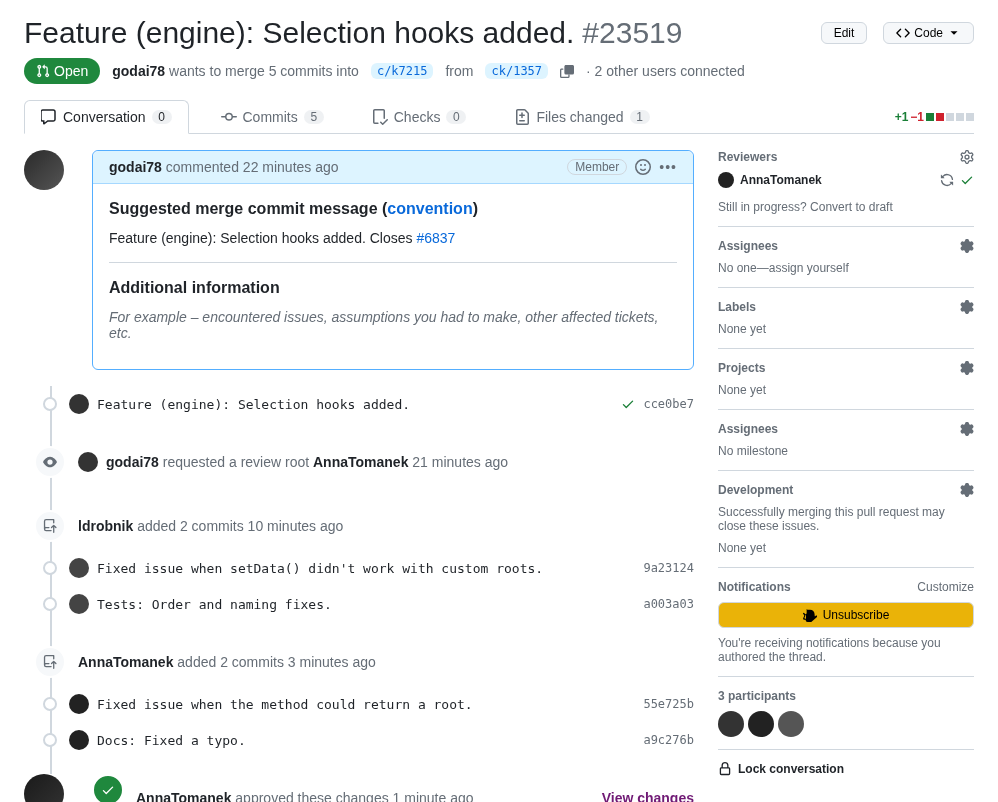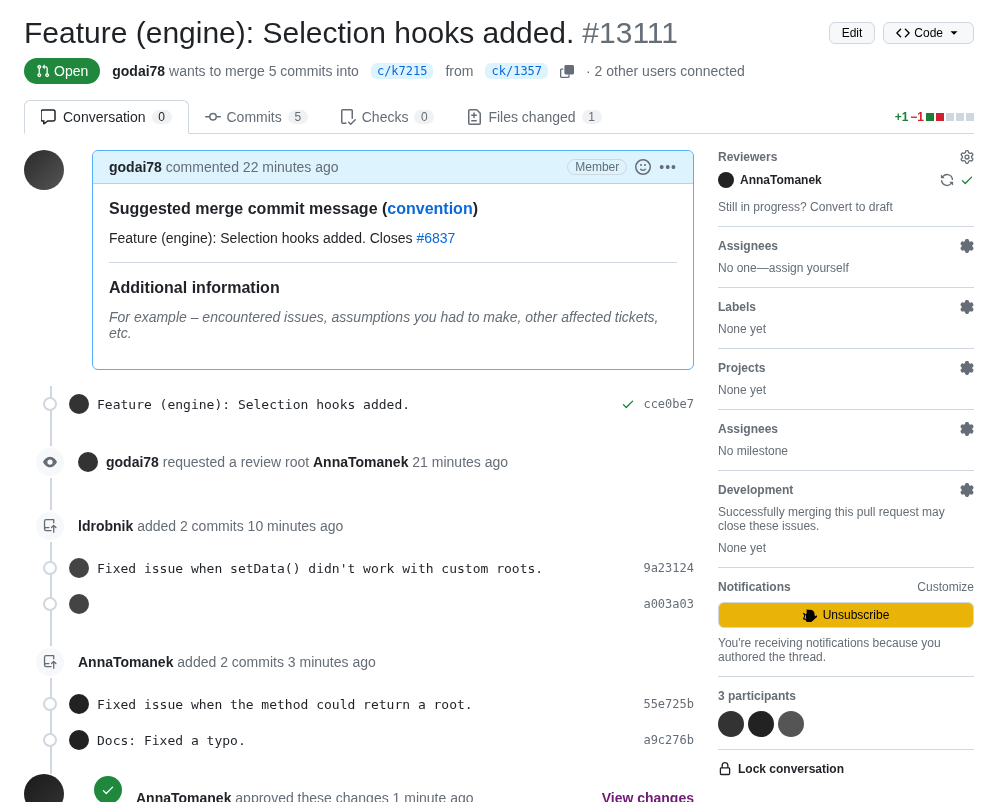--- a/index.html
+++ b/index.html
@@ -2,28 +2,28 @@
 <html><head>
 <meta charset="utf-8">
 <style>
 * { box-sizing: border-box; margin: 0; padding: 0; }
 body { font-family: -apple-system, BlinkMacSystemFont, "Segoe UI", Helvetica, Arial, sans-serif; font-size: 14px; color: #1f2328; background: #fff; }
 .container { padding: 16px 24px; }
 .header { display: flex; align-items: center; justify-content: space-between; margin-bottom: 8px; }
 .title-wrap { display: flex; align-items: baseline; gap: 8px; flex-wrap: wrap; }
 .title { font-size: 30px; font-weight: 400; }
 .issue-num { font-size: 30px; font-weight: 300; color: #656d76; }
-.header-actions { display: flex; gap: 8px; }
+.header-actions { display: flex; gap: 16px; }
 .btn { font-size: 12px; padding: 3px 12px; border: 1px solid #d0d7de; border-radius: 6px; background: #f6f8fa; cursor: pointer; display: inline-flex; align-items: center; gap: 4px; }
 .meta-row { display: flex; align-items: center; gap: 12px; margin-bottom: 16px; font-size: 14px; color: #656d76; }
 .state-badge { background: #1f883d; color: #fff; padding: 5px 12px; border-radius: 999px; font-weight: 500; font-size: 14px; display: inline-flex; align-items: center; gap: 4px; }
 .branch { background: #ddf4ff; color: #0969da; padding: 1px 6px; border-radius: 6px; font-family: ui-monospace, monospace; font-size: 12px; }
 .bold { font-weight: 600; color: #1f2328; }
 .tabs { border-bottom: 1px solid #d0d7de; display: flex; align-items: center; justify-content: space-between; }
-.tab-list { display: flex; gap: 0; justify-content: space-between; }
+.tab-list { display: flex; gap: 16px; justify-content: space-between; }
 .tab { padding: 8px 16px; display: inline-flex; align-items: center; gap: 6px; font-size: 14px; color: #656d76; cursor: pointer; border-top-left-radius: 6px; border-top-right-radius: 6px; }
 .tab.active { background: #fff; border: 1px solid #d0d7de; border-bottom: 1px solid #fff; margin-bottom: -1px; color: #1f2328; }
 .counter { background: rgba(175,184,193,0.2); border-radius: 999px; padding: 0 6px; font-size: 12px; min-width: 20px; text-align: center; }
 .diffstat { font-size: 12px; display: inline-flex; align-items: center; gap: 2px; }
 .diffstat .plus { color: #1a7f37; font-weight: 600; }
 .diffstat .minus { color: #cf222e; font-weight: 600; }
 .diff-block { width: 8px; height: 8px; display: inline-block; }
 .diff-add { background: #1a7f37; }
 .diff-del { background: #cf222e; }
 .diff-neutral { background: #d0d7de; }
@@ -71,21 +71,21 @@
 .view-changes { color: #701a75; font-weight: 600; font-size: 14px; cursor: pointer; }
 .kebab { color: #656d76; cursor: pointer; letter-spacing: 1px; }
 </style>
 </head>
 <body>
 
 <div class="container">
   <div class="header">
     <div class="title-wrap">
       <span class="title">Feature (engine): Selection hooks added.</span>
-      <span class="issue-num">#13111</span>
+      <span class="issue-num">#23519</span>
     </div>
     <div class="header-actions">
       <button class="btn">Edit</button>
       <button class="btn">
         <svg class="icon-svg-sm" viewBox="0 0 16 16">
             <path d="M4.72 3.22a.75.75 0 0 1 1.06 1.06L2.06 8l3.72 3.72a.75.75 0 1 1-1.06 1.06L.47 8.53a.75.75 0 0 1 0-1.06l4.25-4.25Zm6.56 0a.75.75 0 1 0-1.06 1.06L13.94 8l-3.72 3.72a.75.75 0 1 0 1.06 1.06l4.25-4.25a.75.75 0 0 0 0-1.06l-4.25-4.25Z"></path>
           </svg>
         <span>Code</span>
         <svg class="icon-svg-sm" viewBox="0 0 16 16">
             <path d="M4 6l4 4 4-4z"></path>
@@ -226,20 +226,21 @@
           <span class="mono">Fixed issue when setData() didn't work with custom roots.</span>
           <span style="flex:1"></span>
           <span class="commit-hash">9a23124</span>
         </div>
       </div>
 
       <div class="timeline-item">
         <div class="timeline-badge commit-dot"></div>
         <div class="timeline-content">
           <div class="avatar small" style="background:#444"></div>
+          <span class="mono">Tests: Order and naming fixes.</span>
           <span style="flex:1"></span>
           <span class="commit-hash">a003a03</span>
         </div>
       </div>
 
       <div class="group-spacer"></div>
 
       <div class="timeline-item">
         <div class="timeline-badge">
           <svg class="icon-svg-sm" viewBox="0 0 16 16" style="color:#656d76">

